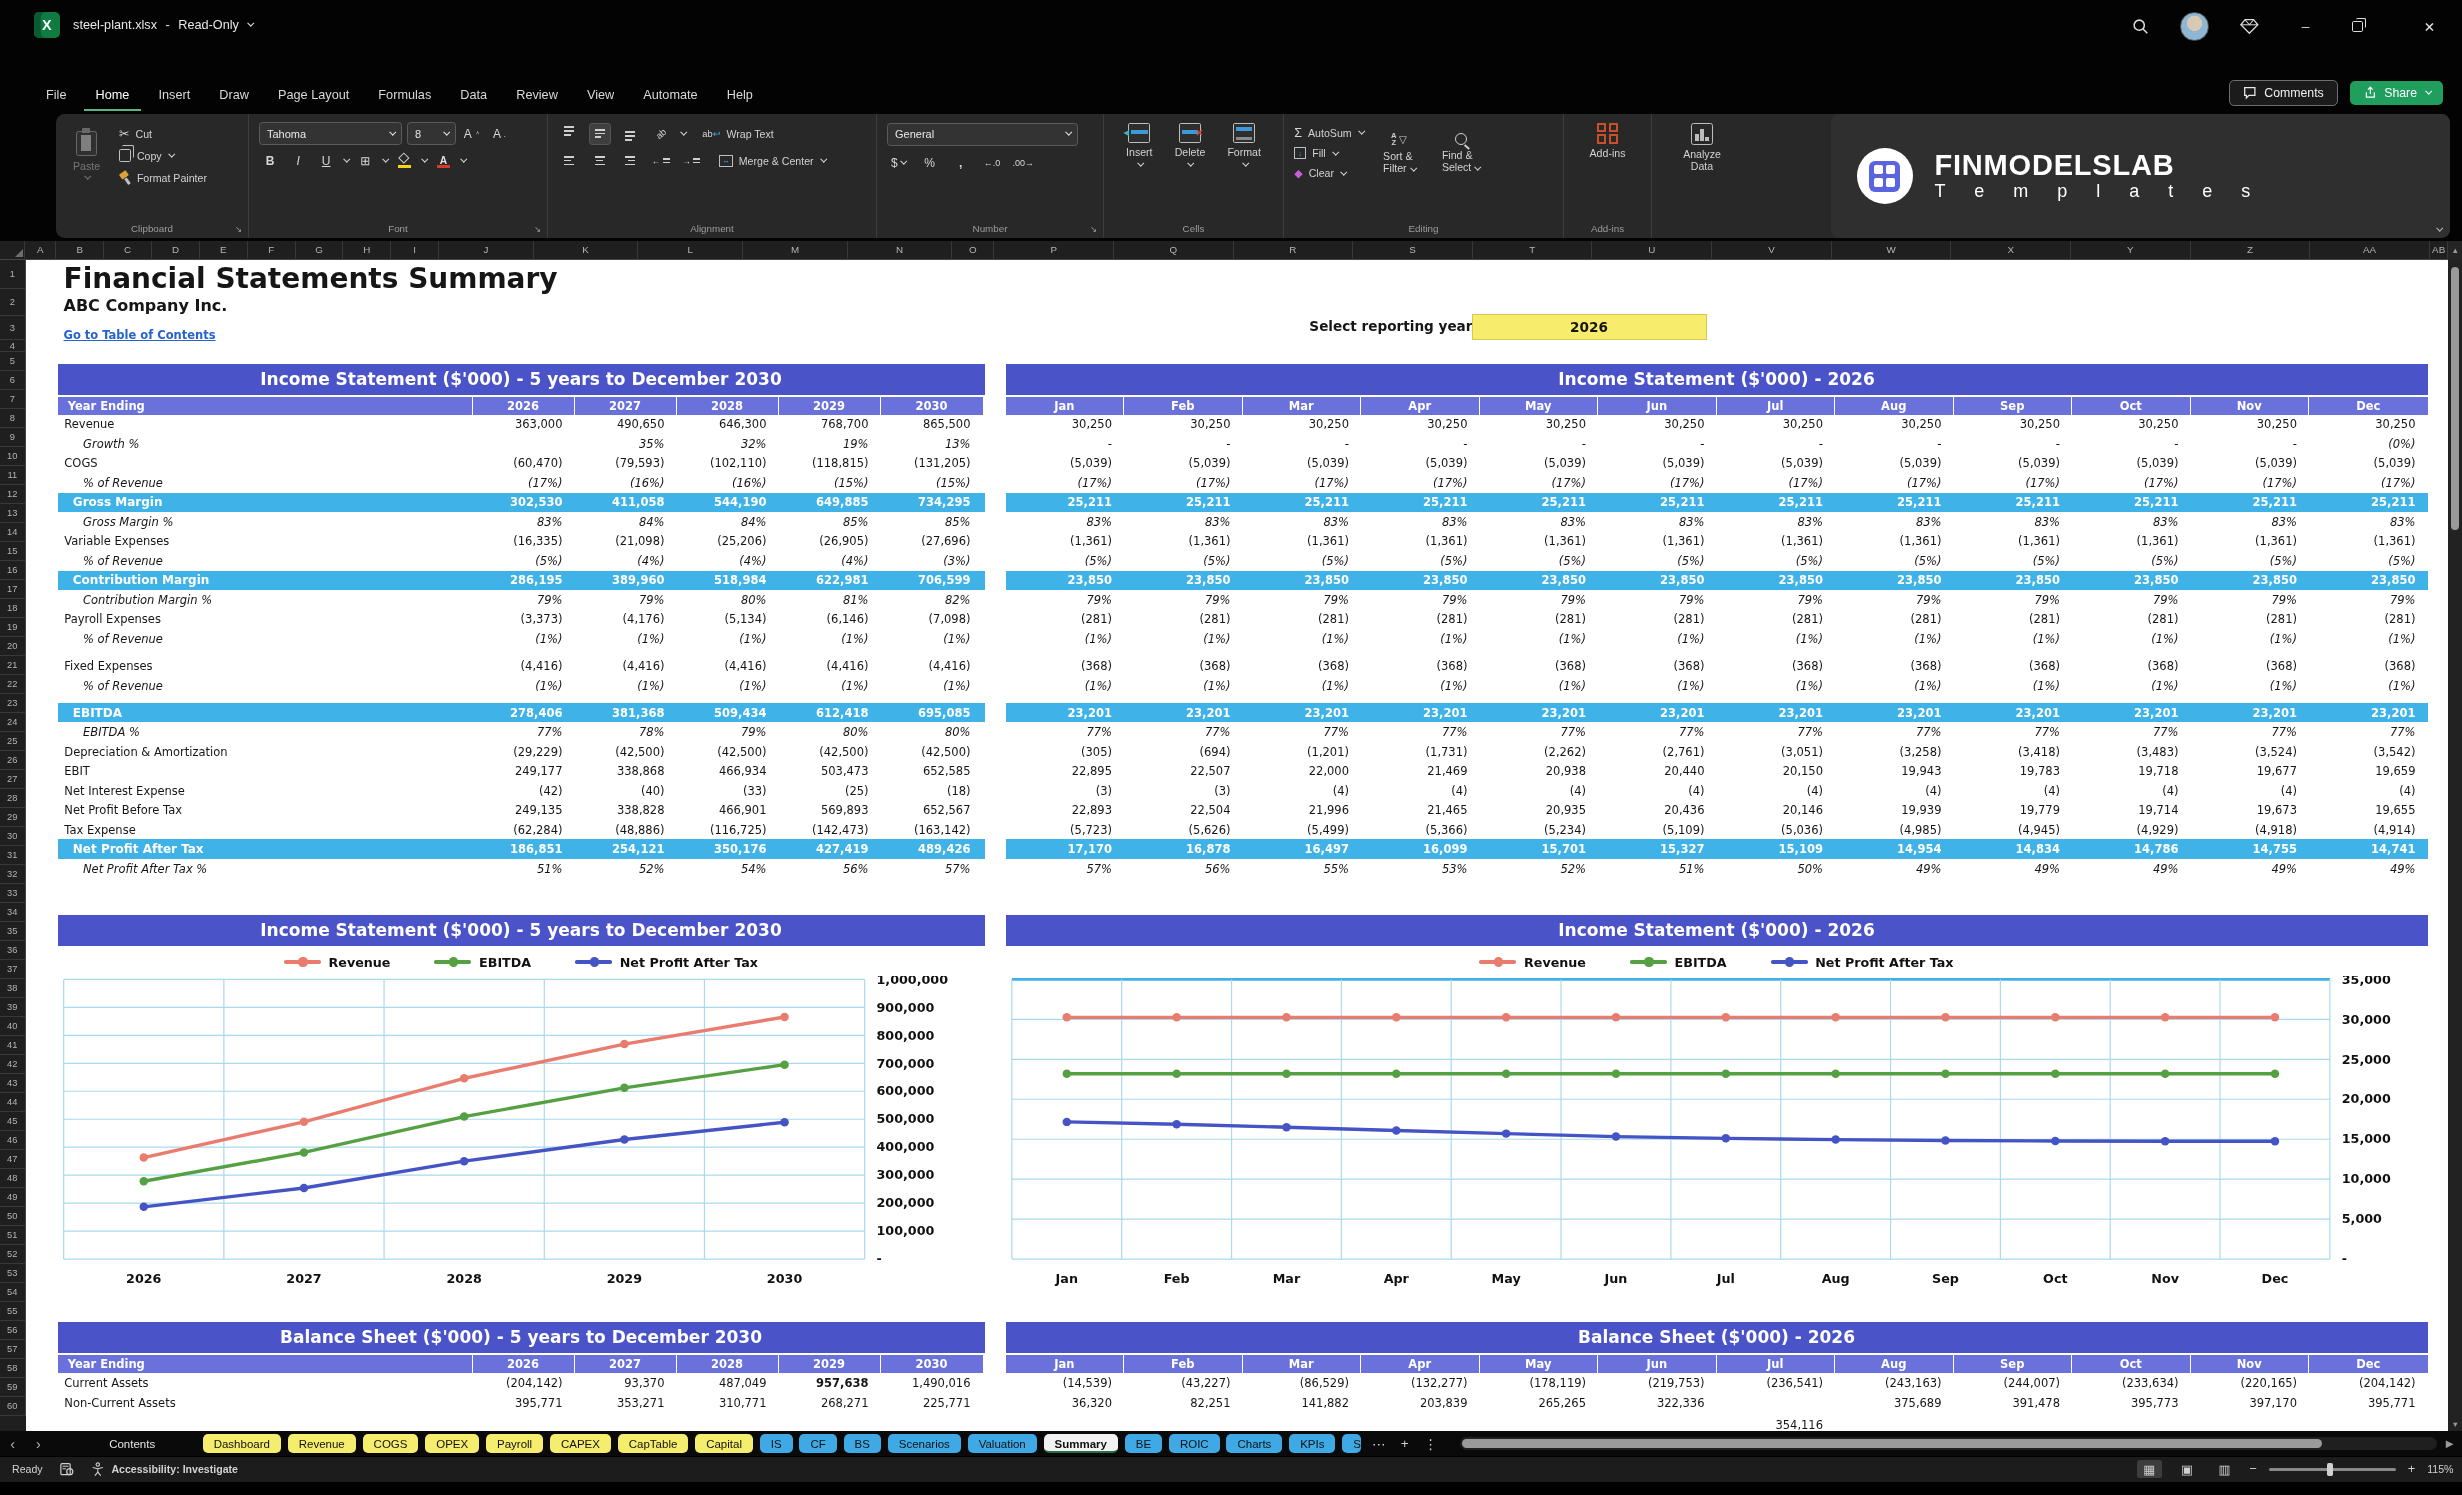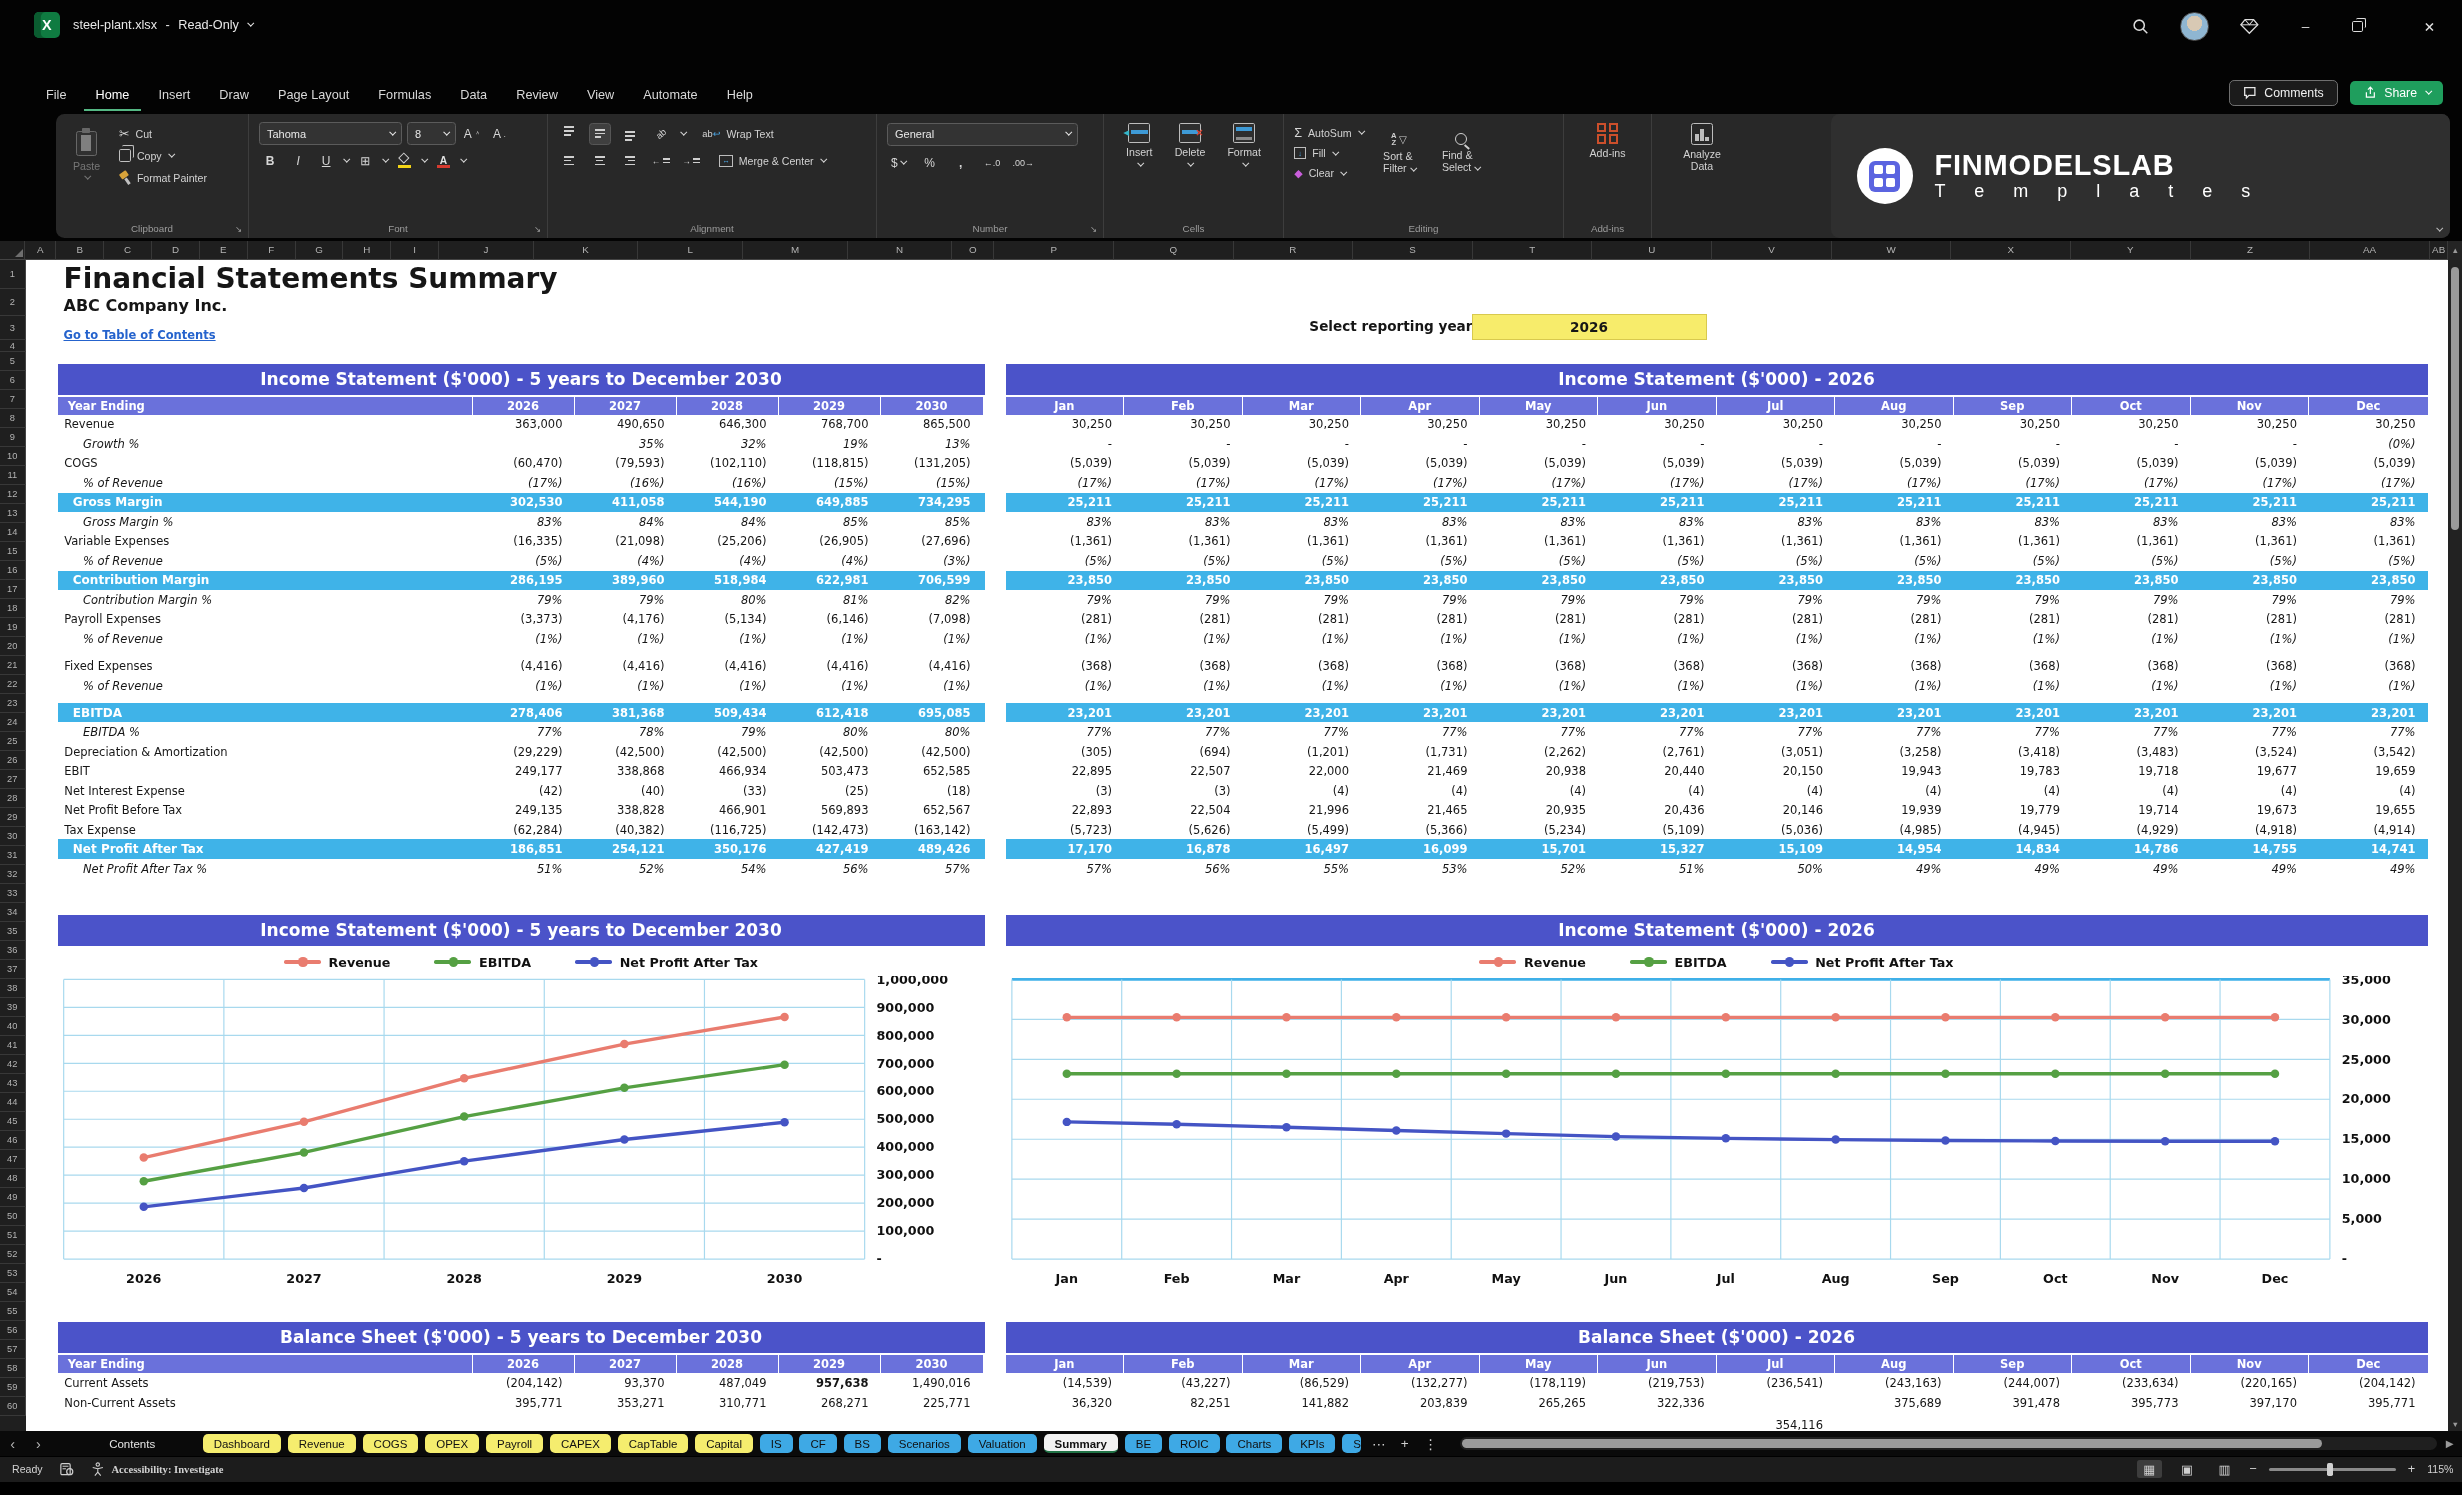--- a/index.html
+++ b/index.html
@@ -764,21 +764,21 @@
             <div class="ft-label" style="width: 415px;">Net Profit Before Tax</div>
             <div class="ft-val" style="width: 102px;">249,135</div>
             <div class="ft-val" style="width: 102px;">338,828</div>
             <div class="ft-val" style="width: 102px;">466,901</div>
             <div class="ft-val" style="width: 102px;">569,893</div>
             <div class="ft-val" style="width: 102px;">652,567</div>
           </div>
           <div class="ft-row plain" style="height: 19.5px;">
             <div class="ft-label" style="width: 415px;">Tax Expense</div>
             <div class="ft-val" style="width: 102px;">(62,284)</div>
-            <div class="ft-val" style="width: 102px;">(40,382)</div>
+            <div class="ft-val" style="width: 102px;">(48,886)</div>
             <div class="ft-val" style="width: 102px;">(116,725)</div>
             <div class="ft-val" style="width: 102px;">(142,473)</div>
             <div class="ft-val" style="width: 102px;">(163,142)</div>
           </div>
           <div class="ft-row hl" style="height: 19.5px;">
             <div class="ft-label" style="width: 415px;">Net Profit After Tax</div>
             <div class="ft-val" style="width: 102px;">186,851</div>
             <div class="ft-val" style="width: 102px;">254,121</div>
             <div class="ft-val" style="width: 102px;">350,176</div>
             <div class="ft-val" style="width: 102px;">427,419</div>
@@ -1421,21 +1421,21 @@
 
   <div class="statusbar">
     <div class="sb-left">
       <span>Ready</span>
       <svg width="14.4" height="14.4" viewBox="0 0 17 17">
           <rect x="1" y="2" width="11" height="13" rx="1.5" fill="none" stroke="#cfcfcf" stroke-width="1.4"></rect>
           <line x1="3" y1="5" x2="10" y2="5" stroke="#cfcfcf" stroke-width="1.2"></line>
           <line x1="3" y1="8" x2="7" y2="8" stroke="#cfcfcf" stroke-width="1.2"></line>
           <circle cx="11.5" cy="11.5" r="3.6" fill="none" stroke="#cfcfcf" stroke-width="1.4"></circle>
         </svg>
-      <span style="display:flex; align-items:center; gap:6.8px; font-weight:bold;font-family:Liberation Serif, serif;">
+      <span style="display:flex; align-items:center; gap:6.8px; font-weight:bold;">
         <svg width="13.6" height="14.4" viewBox="0 0 16 17">
             <circle cx="8" cy="3" r="2" fill="none" stroke="#cfcfcf" stroke-width="1.3"></circle>
             <path d="M2 6.5 L8 8 L14 6.5 M8 8 V12 M8 12 L4.5 16 M8 12 L11.5 16" fill="none" stroke="#cfcfcf" stroke-width="1.3"></path>
           </svg>
         <span>Accessibility: Investigate</span>
       </span>
     </div>
     <div class="sb-right">
       <span class="sb-viewicon pressed">▦</span>
       <span class="sb-viewicon">▣</span>

